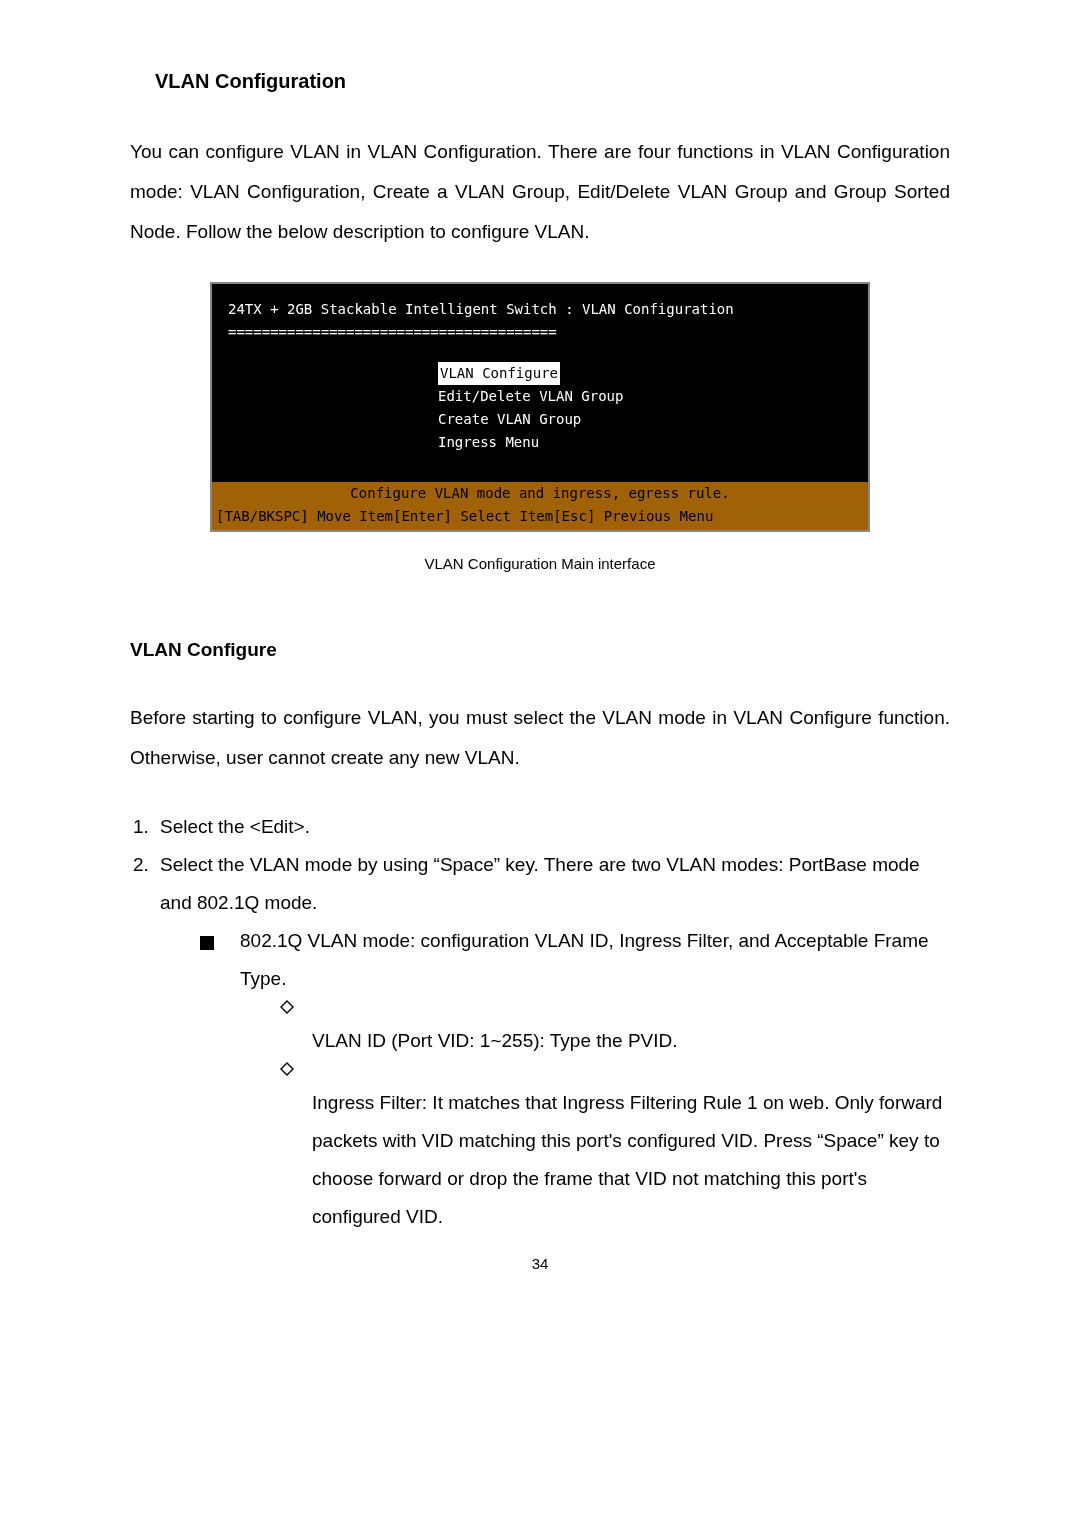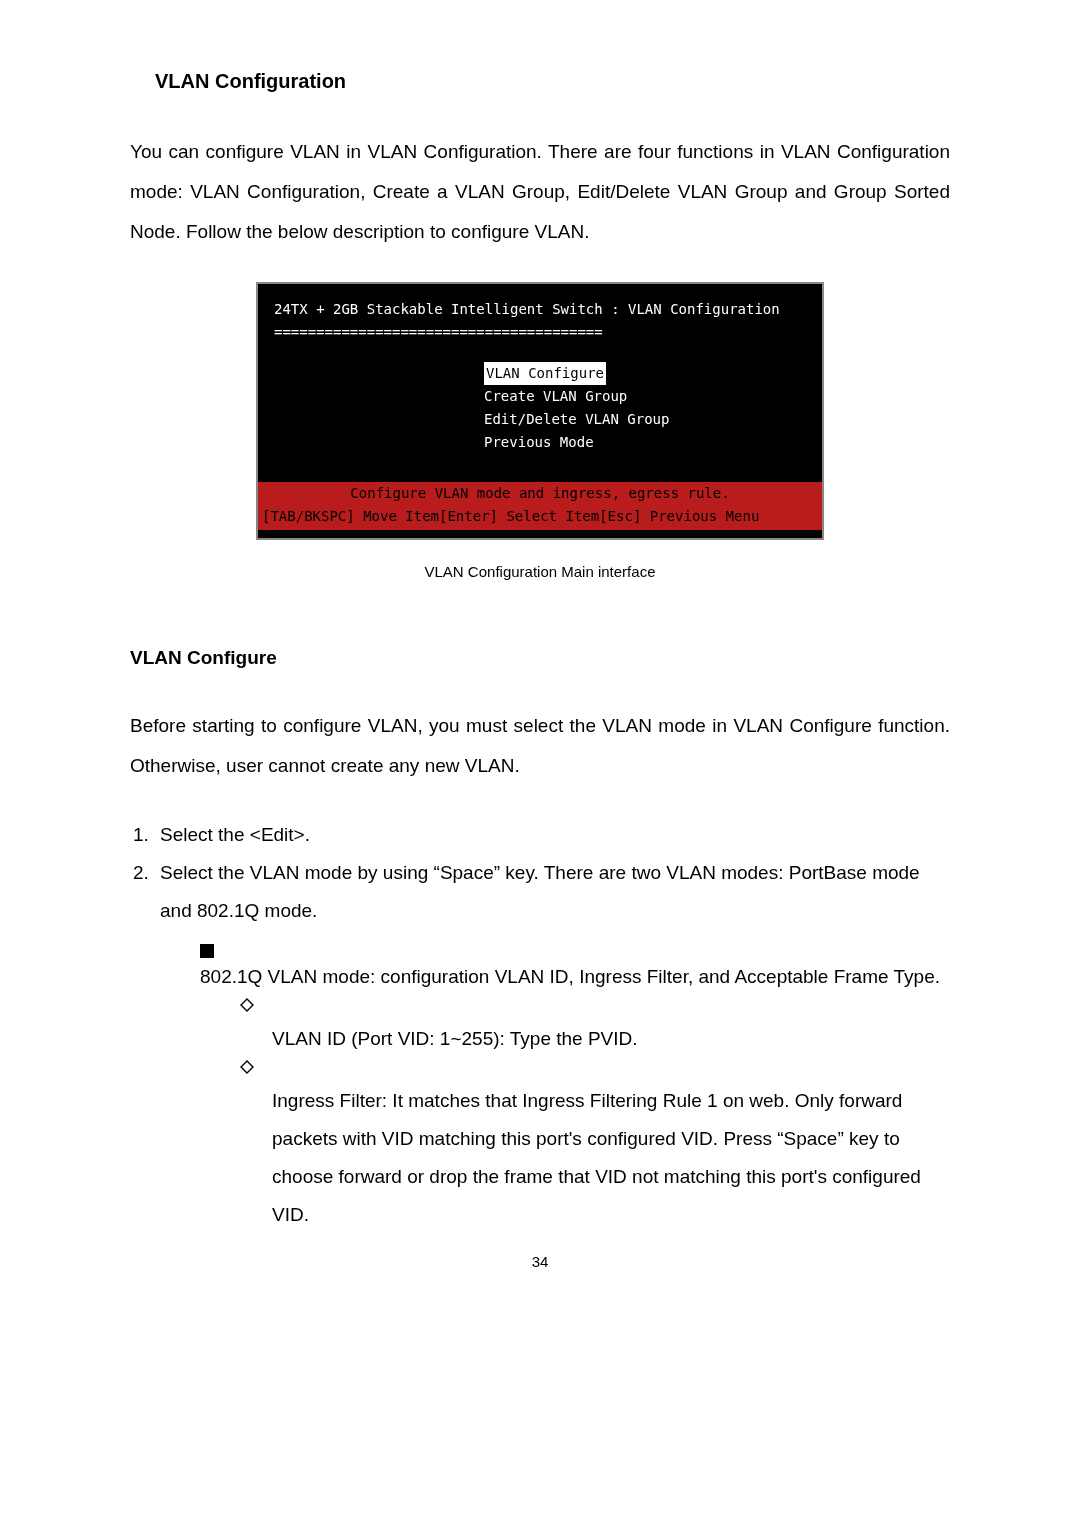--- a/index.html
+++ b/index.html
@@ -18,21 +18,21 @@
     font-size: 20px;
     margin-bottom: 30px;
     margin-left: 25px;
   }
   .body-para {
     text-align: justify;
     margin-bottom: 30px;
   }
   .terminal-wrap {
     border: 2px solid #888;
-    width: 568px;
+    width: 660px;
     margin: 0 auto 16px auto;
     background: #000;
     padding: 14px 16px 0 16px;
     box-sizing: border-box;
     font-family: "Lucida Console", Monaco, monospace;
     font-size: 14px;
     color: #fff;
     line-height: 1.65;
   }
   .term-title-line {
@@ -49,23 +49,23 @@
     padding-left: 210px;
     white-space: pre;
   }
   .menu-selected {
     background: #fff;
     color: #000;
     display: inline-block;
     padding: 0 2px;
   }
   .status-row {
-    background: #b91c1c;
+    background: #a16207;
     color: #000;
-    margin: 8px -16px;
+    margin: 0 -16px;
   }
   .status-top {
     text-align: center;
     white-space: pre;
   }
   .status-bottom {
     display: flex;
     padding: 0 4px 2px 4px;
   }
   .status-lbl { display:inline-block; }
@@ -86,21 +86,20 @@
     padding-left: 6px;
     line-height: 2.0;
   }
   .bold { font-weight: normal; }
   .bullet-block {
     padding-left: 40px;
   }
   .bullet-row {
     display: flex;
     align-items: flex-start;
-    flex-direction: column;
   }
   .bullet-sq {
     width: 14px;
     height: 14px;
     background: #000;
     flex: 0 0 14px;
     margin-top: 14px;
     margin-right: 26px;
   }
   .bullet-text {
@@ -136,23 +135,23 @@
 
 <div class="section-title">VLAN Configuration</div>
 
 <div class="body-para">You can configure VLAN in VLAN Configuration. There are four functions in VLAN Configuration mode: VLAN Configuration, Create a VLAN Group, Edit/Delete VLAN Group and Group Sorted Node. Follow the below description to configure VLAN.</div>
 
 <div class="terminal-wrap">
   <div class="term-title-line">24TX + 2GB Stackable Intelligent Switch : VLAN Configuration</div>
   <div class="term-rule">=======================================</div>
   <div class="menu-block">
     <div class="menu-line"><span class="menu-selected">VLAN Configure</span></div>
+    <div class="menu-line">Edit/Delete VLAN Group</div>
     <div class="menu-line">Create VLAN Group</div>
-    <div class="menu-line">Edit/Delete VLAN Group</div>
-    <div class="menu-line">Previous Mode</div>
+    <div class="menu-line">Ingress Menu</div>
   </div>
   <div class="status-row">
     <div class="status-top">Configure VLAN mode and ingress, egress rule.</div>
     <div class="status-bottom">
       <span class="status-lbl">[TAB/BKSPC] Move Item</span>
       <span class="status-lbl">[Enter] Select Item</span>
       <span class="status-lbl">[Esc] Previous Menu</span>
     </div>
   </div>
 </div>

